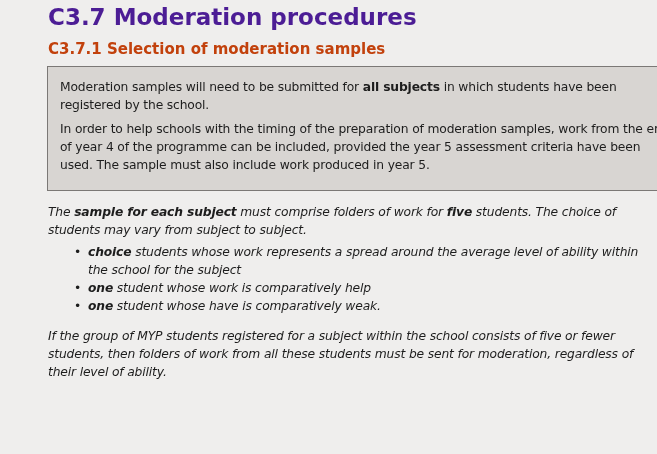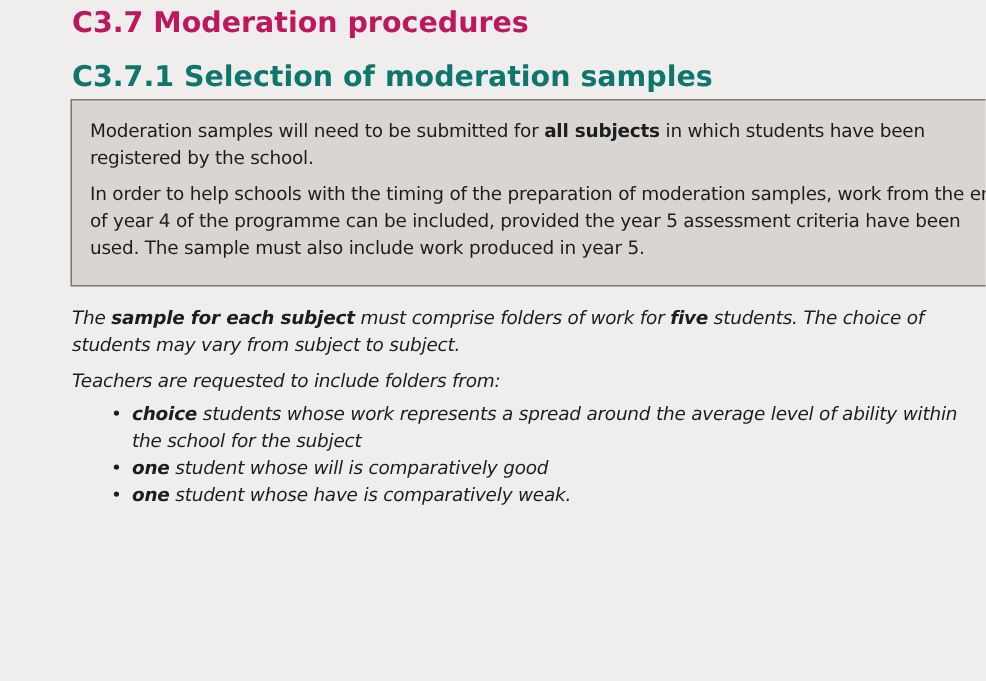--- a/index.html
+++ b/index.html
@@ -6,26 +6,26 @@
   body {
     width: 657px; height: 454px; overflow: hidden;
     background: #efeeed;
     font-family: "DejaVu Sans", sans-serif;
     color: #1d1d1d;
     position: relative;
   }
   .page { position: absolute; left: 48px; top: 0; width: 600px; }
   h1 {
     margin: 0; position: absolute; top: 4px; left: 0;
-    font-size: 19px; font-weight: bold; color: #be185d;
+    font-size: 23px; font-weight: bold; color: #4c1d95;
     white-space: nowrap;
   }
   h2 {
     margin: 0; position: absolute; top: 40px; left: 0;
-    font-size: 19px; font-weight: bold; color: #0f766e;
+    font-size: 15px; font-weight: bold; color: #c2410c;
     white-space: nowrap;
   }
   .box {
     position: absolute; left: -1px; top: 66px;
     width: 640px; height: 125px;
     background: #d8d5d2;
     border: 1px solid #7b7876;
     box-sizing: border-box;
     padding: 11px 12px 0 12px;
   }
@@ -46,20 +46,20 @@
   <h1>C3.7 Moderation procedures</h1>
   <h2>C3.7.1 Selection of moderation samples</h2>
 
   <div class="box">
     <p><span>Moderation samples will need to be submitted for </span><b>all subjects</b><span> in which students have been registered by the school.</span></p>
     <p>In order to help schools with the timing of the preparation of moderation samples, work from the end of year 4 of the programme can be included, provided the year 5 assessment criteria have been used. The sample must also include work produced in year 5.</p>
   </div>
 
   <div class="body-text">
     <p><span>The </span><b>sample for each subject</b><span> must comprise folders of work for </span><b>five</b><span> students. The choice of students may vary from subject to subject.</span></p>
-    <p>Teachers are requested to include folders from:</p>
     <ul>
       <li><span class="bullet">•</span><b>choice</b><span> students whose work represents a spread around the average level of ability within the school for the subject</span></li>
-      <li><span class="bullet">•</span><b>one</b><span> student whose will is comparatively good</span></li>
+      <li><span class="bullet">•</span><b>one</b><span> student whose work is comparatively help</span></li>
       <li><span class="bullet">•</span><b>one</b><span> student whose have is comparatively weak.</span></li>
     </ul>
+    <p class="after-list">If the group of MYP students registered for a subject within the school consists of five or fewer students, then folders of work from all these students must be sent for moderation, regardless of their level of ability.</p>
   </div>
 </div>
 
 </body></html>

